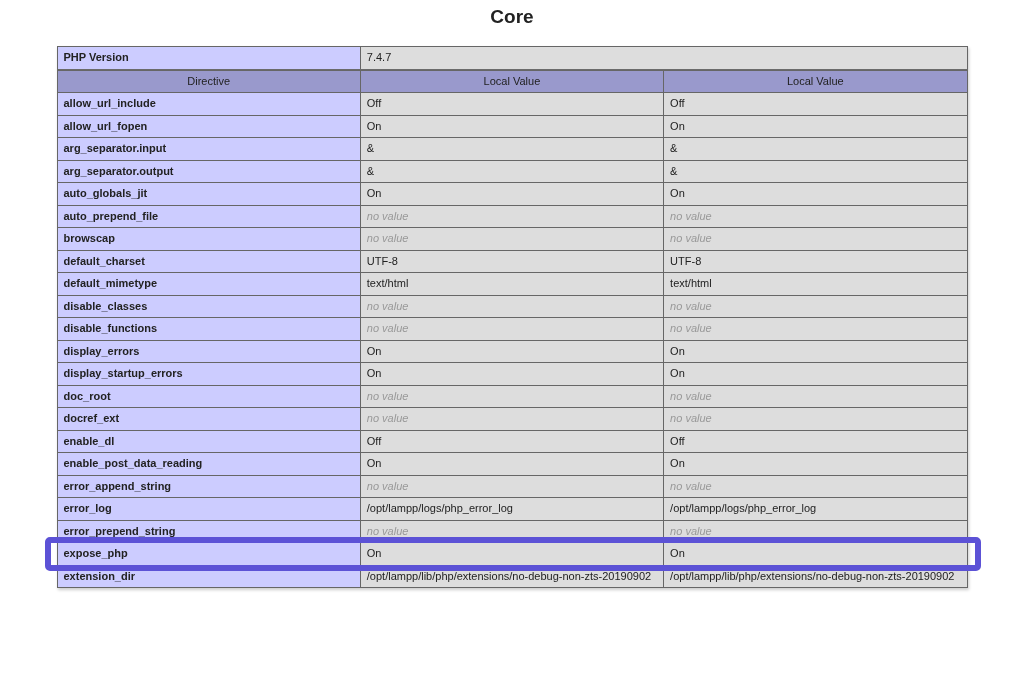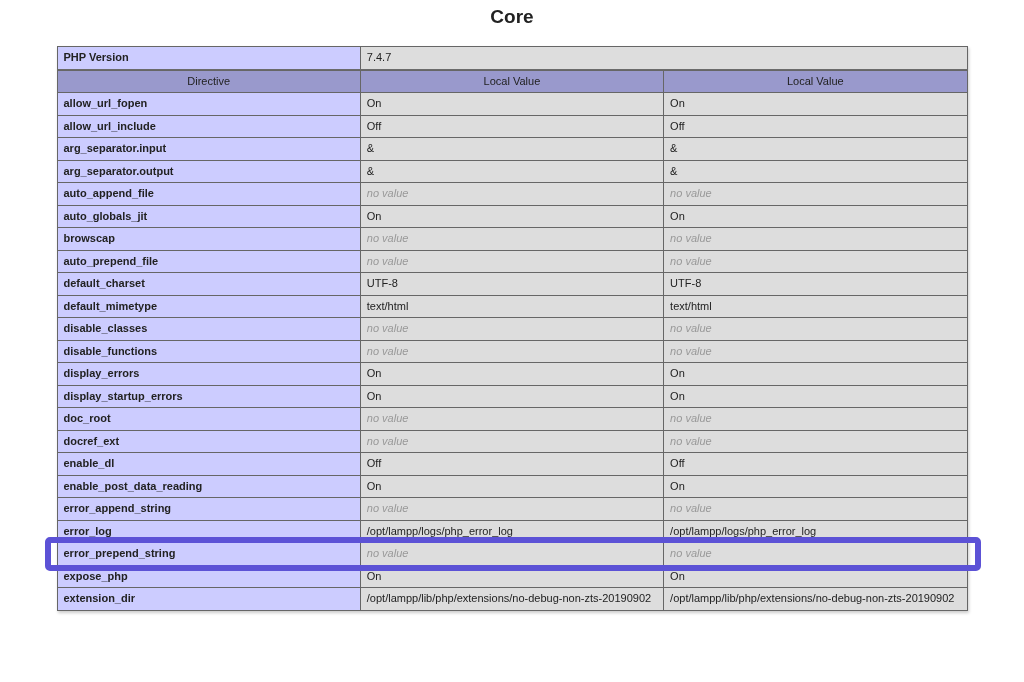--- a/index.html
+++ b/index.html
@@ -92,56 +92,51 @@
     </colgroup>
     <thead>
       <tr>
         <th>Directive</th>
         <th>Local Value</th>
         <th>Local Value</th>
       </tr>
     </thead>
     <tbody id="core-rows">
         <tr>
+          <td class="e">allow_url_include</td>
+          <td class="v">Off</td>
+          <td class="v">Off</td>
+        </tr>
+        <tr>
           <td class="e">allow_url_fopen</td>
           <td class="v">On</td>
           <td class="v">On</td>
         </tr>
         <tr>
-          <td class="e">allow_url_include</td>
-          <td class="v">Off</td>
-          <td class="v">Off</td>
-        </tr>
-        <tr>
           <td class="e">arg_separator.input</td>
           <td class="v">&amp;</td>
           <td class="v">&amp;</td>
         </tr>
         <tr>
           <td class="e">arg_separator.output</td>
           <td class="v">&amp;</td>
           <td class="v">&amp;</td>
         </tr>
         <tr>
-          <td class="e">auto_append_file</td>
-          <td class="v novalue">no value</td>
-          <td class="v novalue">no value</td>
-        </tr>
-        <tr>
           <td class="e">auto_globals_jit</td>
           <td class="v">On</td>
           <td class="v">On</td>
         </tr>
         <tr>
+          <td class="e">auto_prepend_file</td>
+          <td class="v novalue">no value</td>
+          <td class="v novalue">no value</td>
+        </tr>
+        <tr>
           <td class="e">browscap</td>
-          <td class="v novalue">no value</td>
-          <td class="v novalue">no value</td>
-        </tr>
-        <tr>
-          <td class="e">auto_prepend_file</td>
           <td class="v novalue">no value</td>
           <td class="v novalue">no value</td>
         </tr>
         <tr>
           <td class="e">default_charset</td>
           <td class="v">UTF-8</td>
           <td class="v">UTF-8</td>
         </tr>
         <tr>
           <td class="e">default_mimetype</td>

